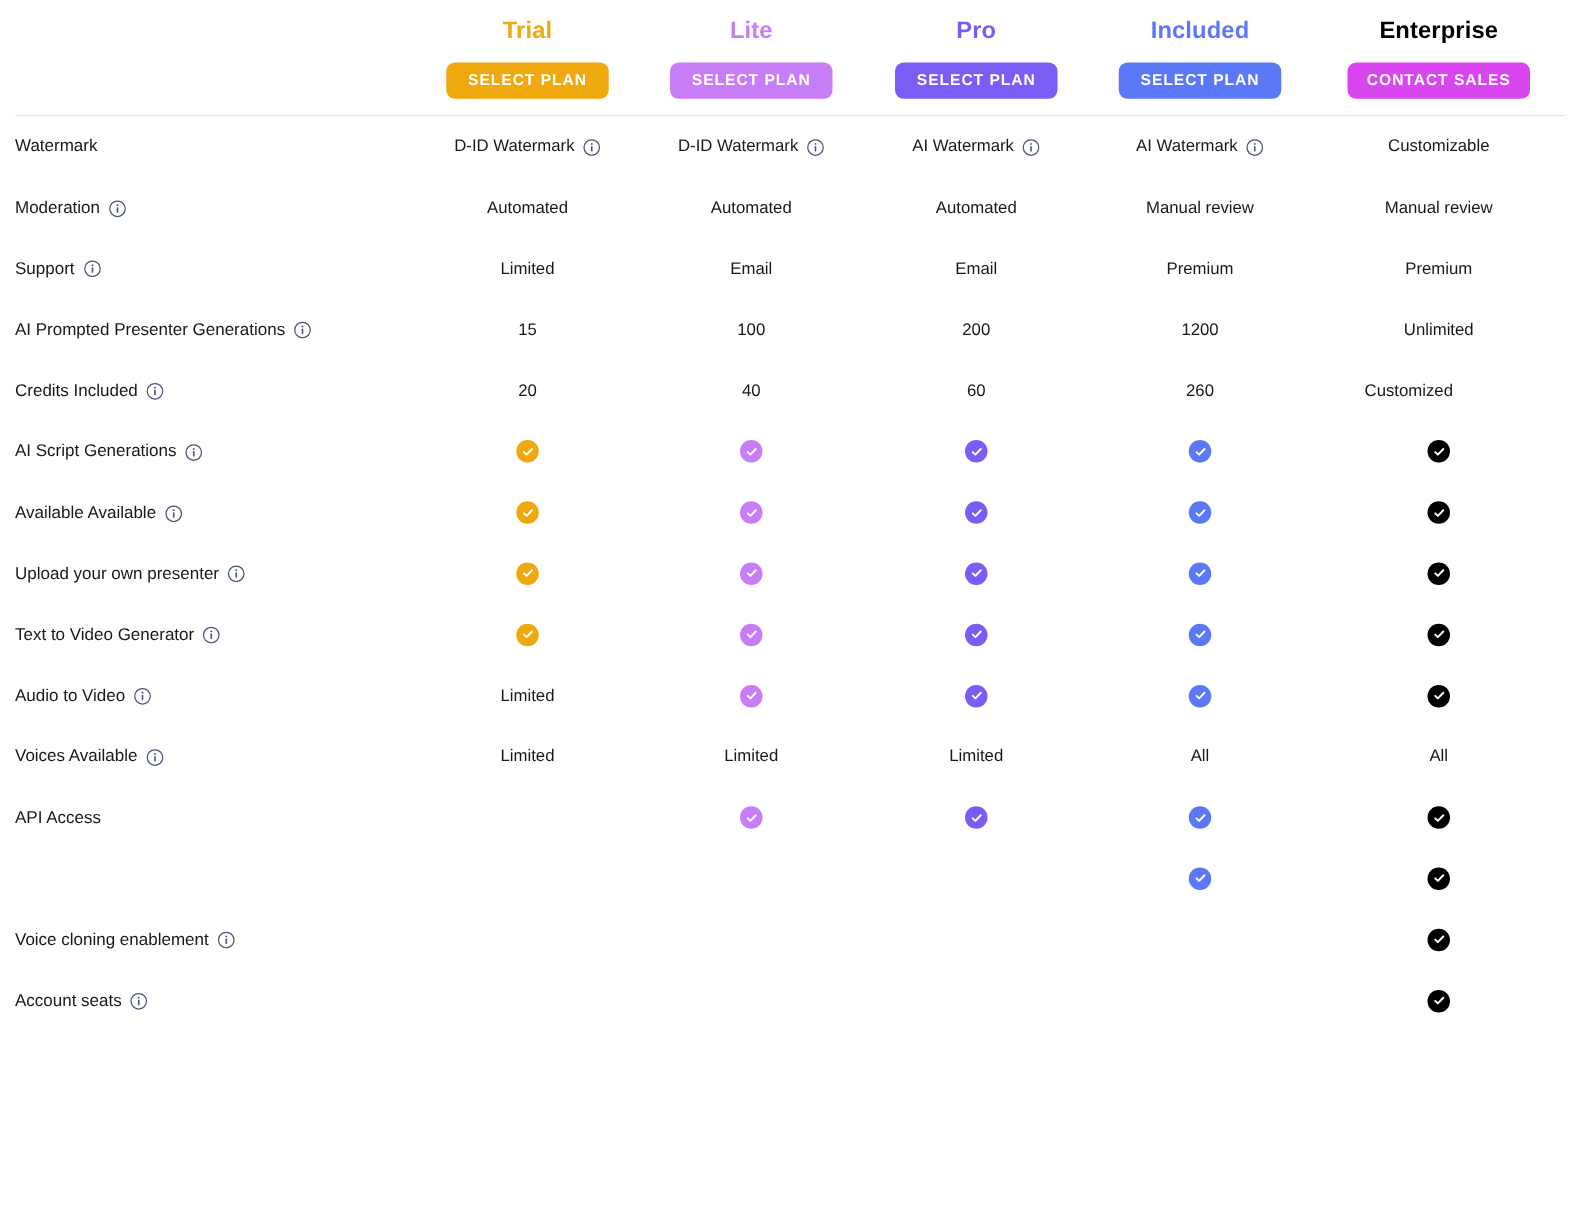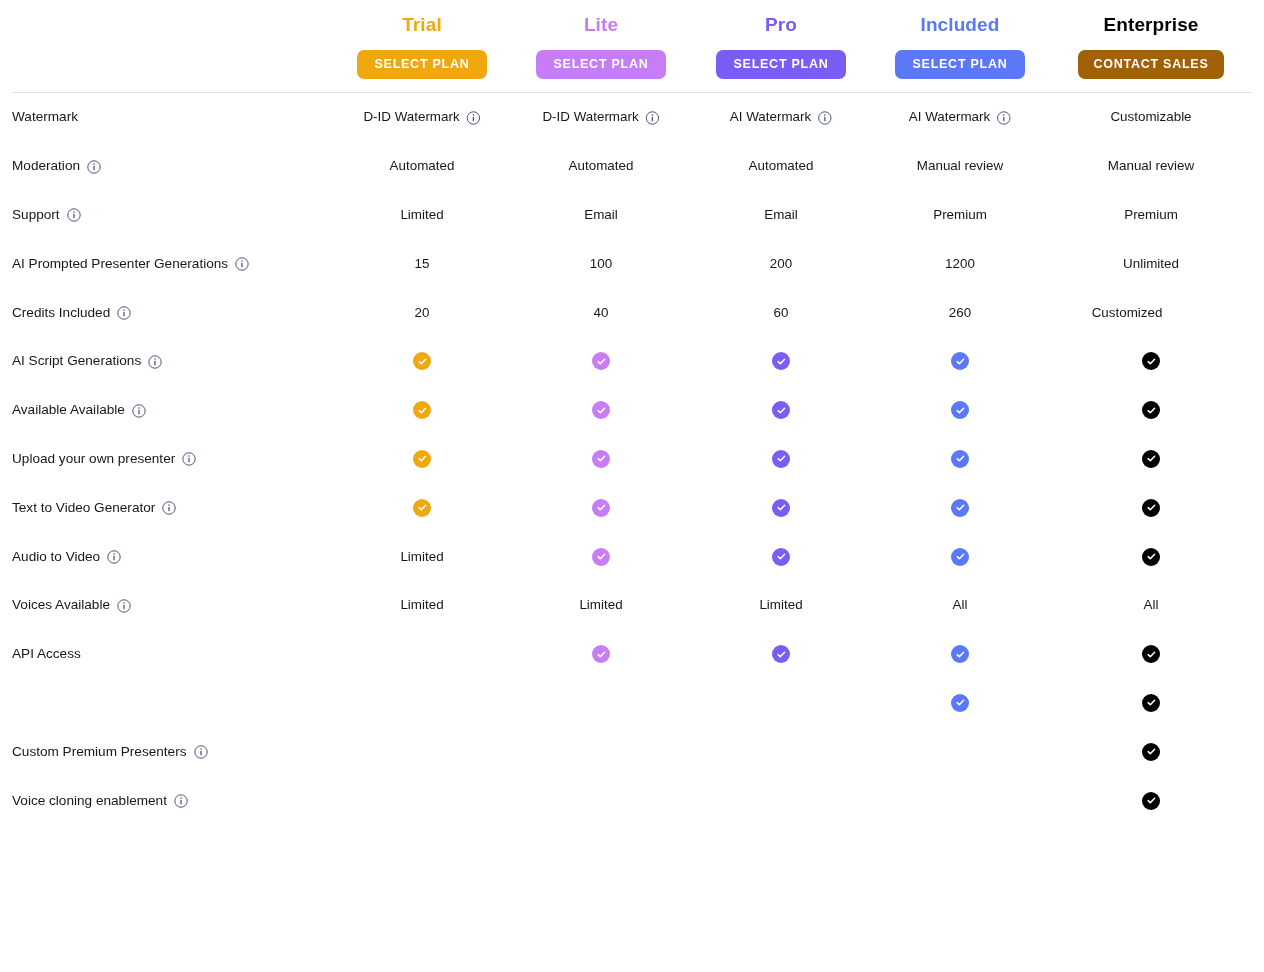--- a/index.html
+++ b/index.html
@@ -124,21 +124,21 @@
 </head>
 <body>
 
 <div id="page">
 
   <div class="header" id="header">
       <div class="plan-col" style="left: 410px;"><div class="plan-name" style="color: rgb(239, 168, 13);">Trial</div><button class="plan-btn w-narrow" style="background: rgb(239, 168, 13);"><span>SELECT PLAN</span></button></div>
       <div class="plan-col" style="left: 589px;"><div class="plan-name" style="color: rgb(199, 125, 245);">Lite</div><button class="plan-btn w-narrow" style="background: rgb(199, 125, 245);"><span>SELECT PLAN</span></button></div>
       <div class="plan-col" style="left: 769px;"><div class="plan-name" style="color: rgb(123, 92, 245);">Pro</div><button class="plan-btn w-narrow" style="background: rgb(123, 92, 245);"><span>SELECT PLAN</span></button></div>
       <div class="plan-col" style="left: 948px;"><div class="plan-name" style="color: rgb(91, 120, 246);">Included</div><button class="plan-btn w-narrow" style="background: rgb(91, 120, 246);"><span>SELECT PLAN</span></button></div>
-      <div class="plan-col" style="left: 1139px;"><div class="plan-name" style="color: rgb(0, 0, 0);">Enterprise</div><button class="plan-btn w-wide" style="background: #a16207;"><span>CONTACT SALES</span></button></div>
+      <div class="plan-col" style="left: 1139px;"><div class="plan-name" style="color: rgb(0, 0, 0);">Enterprise</div><button class="plan-btn w-wide" style="background: #d946ef;"><span>CONTACT SALES</span></button></div>
     </div>
 
   <div class="rows" id="rows">
       <div class="row">
         <div class="row-label">
           <span>Watermark</span>
         </div>
         <div class="cell" style="left: 422px;">
           <span>D-ID Watermark</span>
           <span class="info-icon">
@@ -597,21 +597,21 @@
         <div class="cell check" style="left: 1151px;">
           <span class="check-badge" style="background: rgb(0, 0, 0);">
             <svg width="11" height="11" viewBox="0 0 12 12" fill="none">
               <path d="M2.4 6.2 L4.7 8.4 L9.4 3.5" stroke="#ffffff" stroke-width="1.7" stroke-linecap="round" stroke-linejoin="round"></path>
             </svg>
           </span>
         </div>
       </div>
       <div class="row">
         <div class="row-label">
-          <span>Custom Premium Presenters</span>
+          <span>Voice cloning enablement</span>
           <span class="info-icon">
             <svg width="14" height="14" viewBox="0 0 14 14" fill="none">
               <circle cx="7" cy="7" r="6.2" stroke="#4b5675" stroke-width="1"></circle>
               <circle cx="7" cy="4.1" r="0.78" fill="#4b5675"></circle>
               <rect x="6.35" y="5.8" width="1.3" height="4.5" rx="0.62" fill="#4b5675"></rect>
             </svg>
           </span>
         </div>
         <div class="cell" style="left: 422px;"></div>
         <div class="cell" style="left: 601px;"></div>
@@ -620,21 +620,21 @@
         <div class="cell check" style="left: 1151px;">
           <span class="check-badge" style="background: rgb(0, 0, 0);">
             <svg width="11" height="11" viewBox="0 0 12 12" fill="none">
               <path d="M2.4 6.2 L4.7 8.4 L9.4 3.5" stroke="#ffffff" stroke-width="1.7" stroke-linecap="round" stroke-linejoin="round"></path>
             </svg>
           </span>
         </div>
       </div>
       <div class="row">
         <div class="row-label">
-          <span>Voice cloning enablement</span>
+          <span>Account seats</span>
           <span class="info-icon">
             <svg width="14" height="14" viewBox="0 0 14 14" fill="none">
               <circle cx="7" cy="7" r="6.2" stroke="#4b5675" stroke-width="1"></circle>
               <circle cx="7" cy="4.1" r="0.78" fill="#4b5675"></circle>
               <rect x="6.35" y="5.8" width="1.3" height="4.5" rx="0.62" fill="#4b5675"></rect>
             </svg>
           </span>
         </div>
         <div class="cell" style="left: 422px;"></div>
         <div class="cell" style="left: 601px;"></div>

